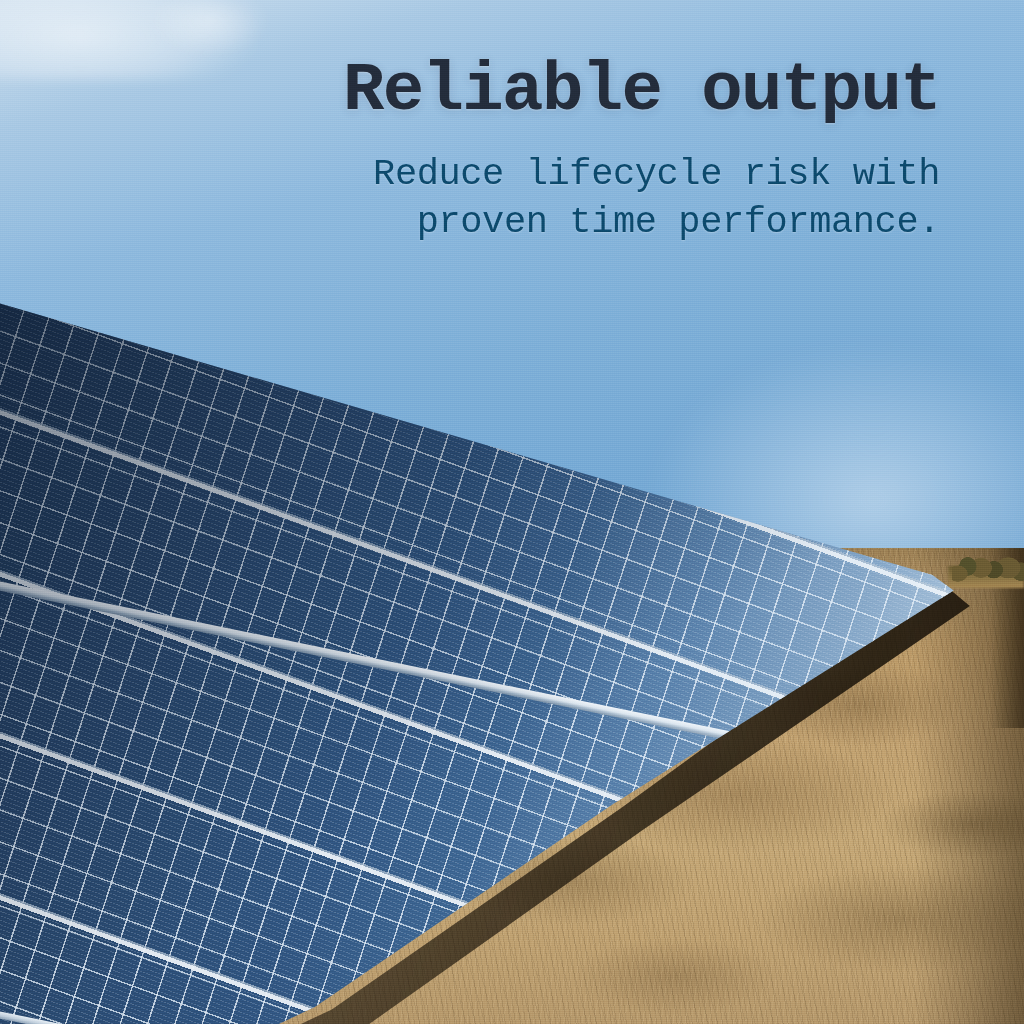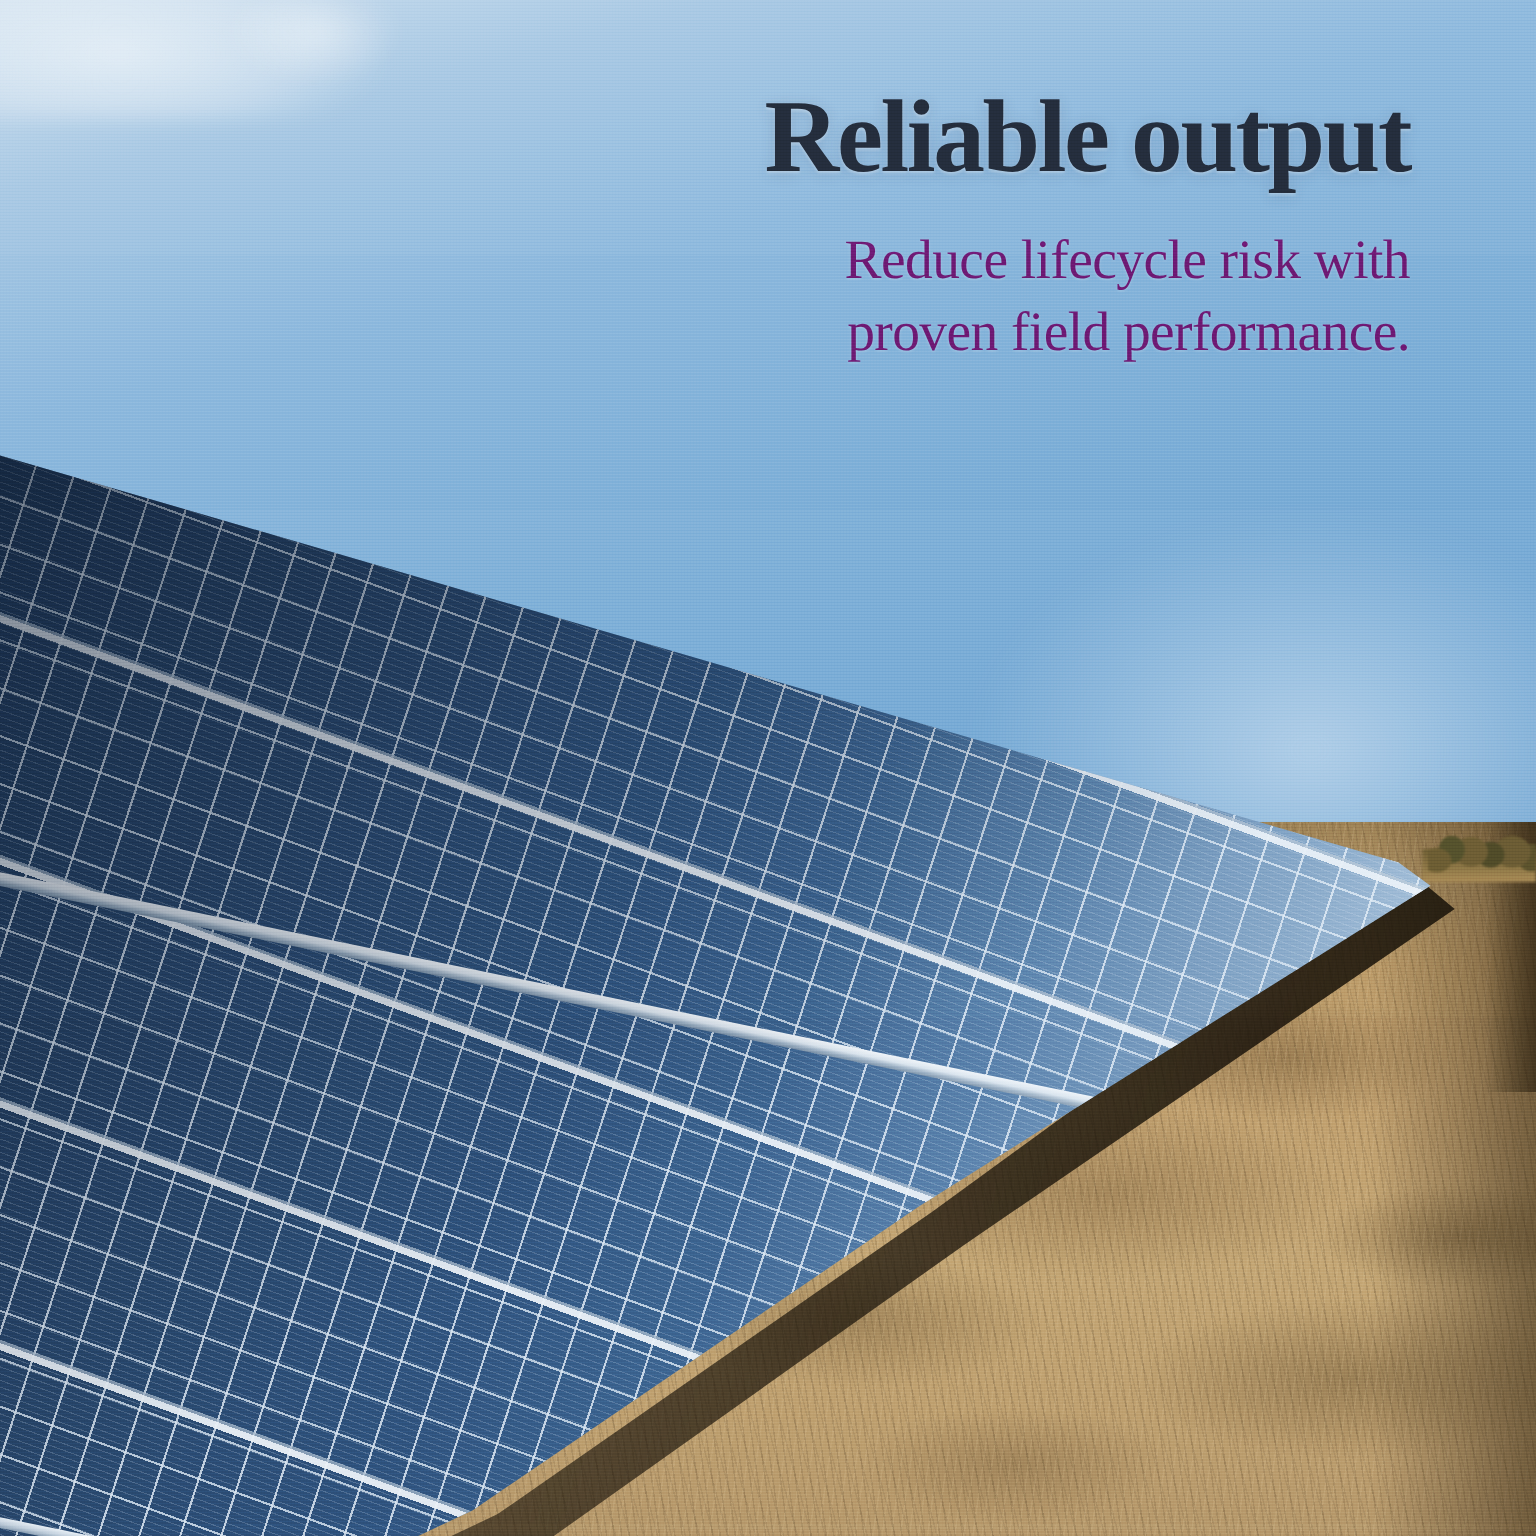--- a/index.html
+++ b/index.html
@@ -209,36 +209,36 @@
   }
 
   
   .copy{
     position:absolute;right:84px;top:54px;
     width:620px;text-align:right;
     z-index:6;
   }
   .headline{
     margin:0;
-    font-family:Liberation Serif, serif;
+    font-family:Liberation Mono, monospace;
     font-weight:700;
     font-size:69px;
     line-height:74px;
     letter-spacing:-1.6px;
     color:#242d3c;
     text-shadow:0 1px 2px rgba(255,255,255,.30), 0 2px 10px rgba(40,60,90,.14);
   }
   .subhead{
     margin:22px 0 0 0;
-    font-family:Liberation Serif, serif;
+    font-family:Liberation Mono, monospace;
     font-weight:400;
     font-size:37px;
     line-height:48px;
     letter-spacing:-0.4px;
-    color:#701a75;
+    color:#0c4a6e;
     text-shadow:0 1px 2px rgba(255,255,255,.26);
   }
 
   
   .grain{
     position:absolute;inset:0;z-index:7;pointer-events:none;
     opacity:.055;
     background-image:
       repeating-linear-gradient(0deg,rgba(0,0,0,.8) 0px,rgba(0,0,0,.8) 1px,rgba(255,255,255,.6) 1px,rgba(255,255,255,.6) 2px),
       repeating-linear-gradient(90deg,rgba(0,0,0,.7) 0px,rgba(0,0,0,.7) 1px,rgba(255,255,255,.5) 1px,rgba(255,255,255,.5) 2px);
@@ -277,17 +277,17 @@
       <div class="rail-long r2"></div>
       <div class="rail-long r1"></div>
       <div class="rail-bottom"></div>
       <div class="array-sheen"></div>
       <div class="array-shade"></div>
     </div>
   </div>
 
   <div class="copy">
     <h1 class="headline"><span>Reliable output</span><br></h1>
-    <p class="subhead"><span>Reduce lifecycle risk with</span><br><span>proven field performance.</span></p>
+    <p class="subhead"><span>Reduce lifecycle risk with</span><br><span>proven time performance.</span></p>
   </div>
 
   <div class="grain"></div>
 </div>
 
 </body></html>

